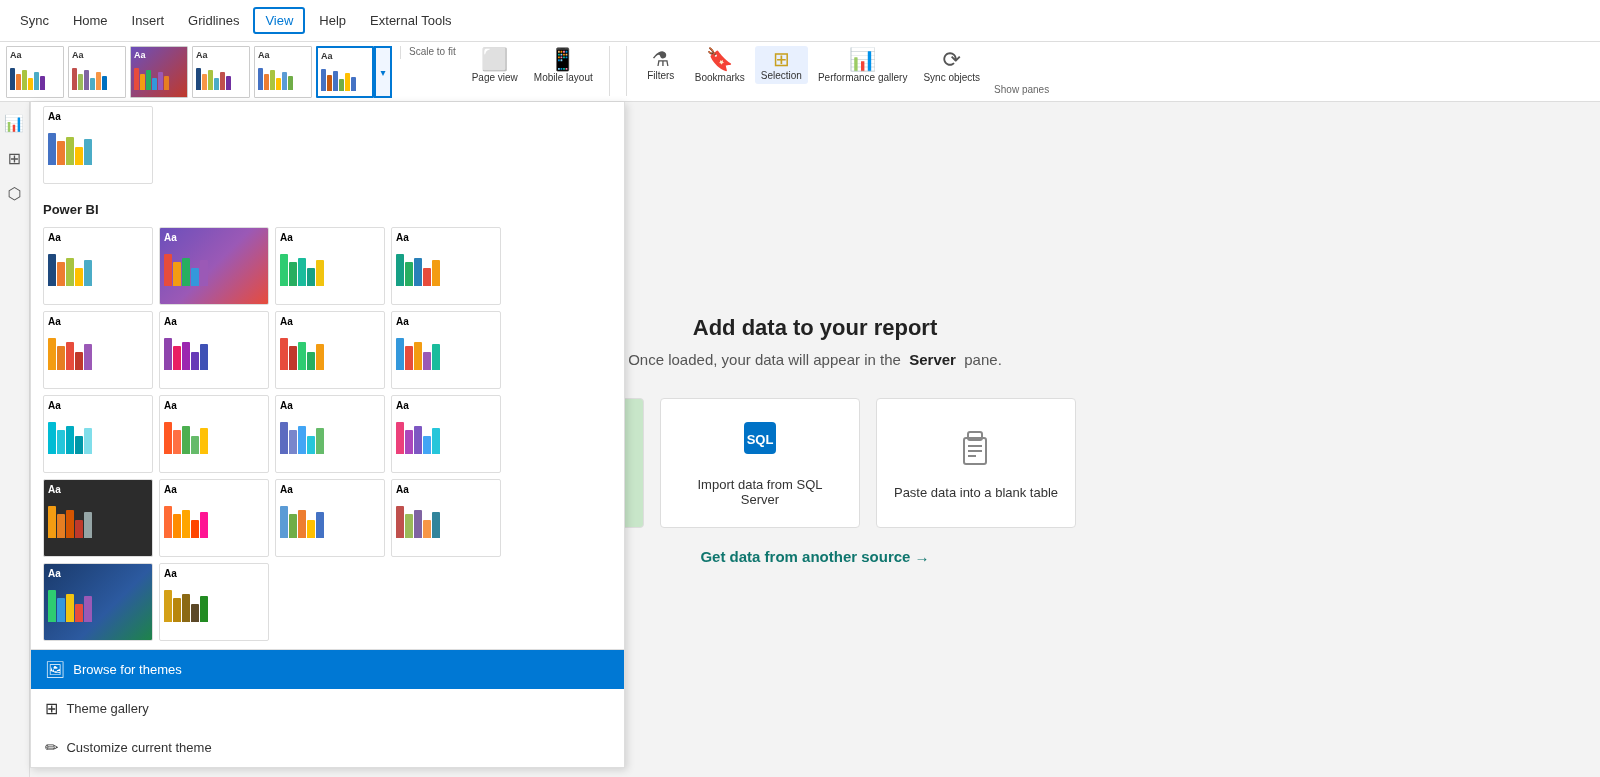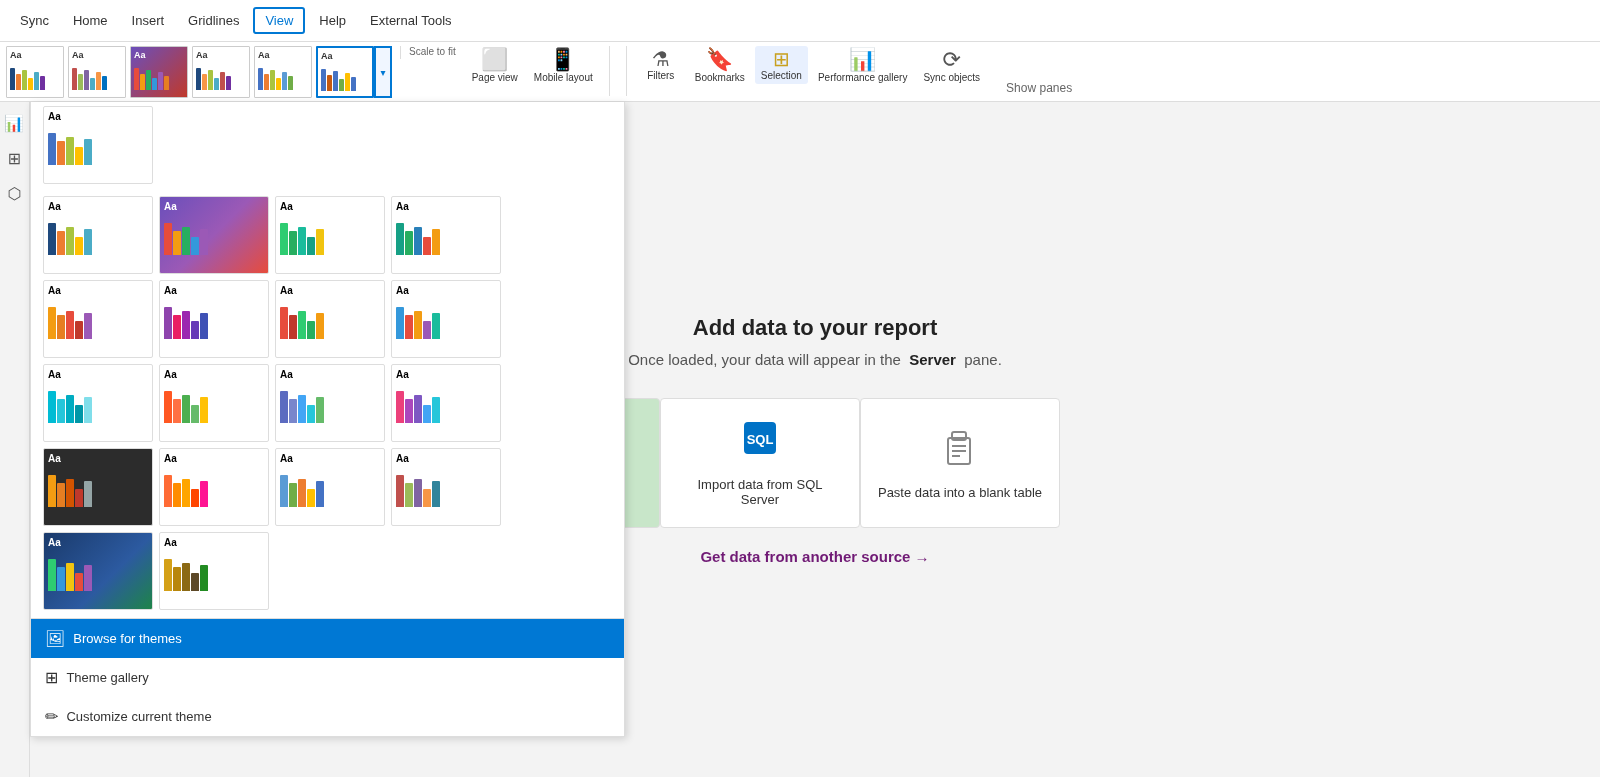--- a/index.html
+++ b/index.html
@@ -115,31 +115,31 @@
 
     
     .main-content {
       flex: 1; display: flex; flex-direction: column; align-items: center;
       justify-content: center; background: #f3f3f3; padding: 20px; position: relative;
     }
     .add-data-title { font-size: 22px; font-weight: 700; color: #222; margin-bottom: 10px; }
     .add-data-subtitle { font-size: 15px; color: #555; margin-bottom: 30px; }
     .add-data-subtitle strong { font-weight: 700; color: #222; }
 
-    .data-cards { display: flex; }
+    .data-cards { display: flex; gap: 16px; }
     .data-card {
       width: 200px; height: 130px; background: #fff; border: 1px solid #ddd;
       border-radius: 4px; display: flex; flex-direction: column;
       align-items: center; justify-content: center; gap: 10px;
       cursor: pointer; padding: 16px;
     }
     .data-card .card-icon { font-size: 36px; }
     .data-card .card-label { font-size: 13px; color: #333; text-align: center; }
     .data-source-link {
-      color: #701a75; font-size: 15px; font-weight: 600; margin-top: 20px; cursor: pointer;
+      color: #0f766e; font-size: 15px; font-weight: 600; margin-top: 20px; cursor: pointer;
       text-decoration: none;
     }
 
     
     .green-card {
       width: 90px; height: 130px; background: #c8e6c9; border: 1px solid #ddd;
       border-radius: 4px;
     }
   </style>
 </head>
@@ -276,21 +276,21 @@
     <div class="label">Performance
 gallery</div>
   </div>
 
   <div class="ribbon-btn">
     <div class="icon">⟳</div>
     <div class="label">Sync
 objects</div>
   </div>
 
-  <div style="font-size:12px; color:#666; align-self:flex-end; padding-bottom:2px; margin-left:16px;">Show panes</div>
+  <div style="font-size:10px; color:#666; align-self:flex-end; padding-bottom:2px; margin-left:4px;">Show panes</div>
 </div>
 
 <div class="main-layout">
 
   <div class="left-sidebar">
     <div class="sidebar-icon">📊</div>
     <div class="sidebar-icon">⊞</div>
     <div class="sidebar-icon">⬡</div>
   </div>
 
@@ -302,20 +302,21 @@
         <div class="card-bars">
           <div class="c-bar" style="height:32px;background:#4472c4;"></div>
           <div class="c-bar" style="height:24px;background:#ed7d31;"></div>
           <div class="c-bar" style="height:28px;background:#a9c440;"></div>
           <div class="c-bar" style="height:18px;background:#ffc000;"></div>
           <div class="c-bar" style="height:26px;background:#4bacc6;"></div>
         </div>
       </div>
     </div>
 
+    <div class="panel-section-label">Power BI</div>
     <div class="themes-grid">
 
       <div class="theme-card">
         <span class="card-aa">Aa</span>
         <div class="card-bars">
           <div class="c-bar" style="height:32px;background:#1f497d;"></div>
           <div class="c-bar" style="height:24px;background:#ed7d31;"></div>
           <div class="c-bar" style="height:28px;background:#a9c440;"></div>
           <div class="c-bar" style="height:18px;background:#ffc000;"></div>
           <div class="c-bar" style="height:26px;background:#4bacc6;"></div>

